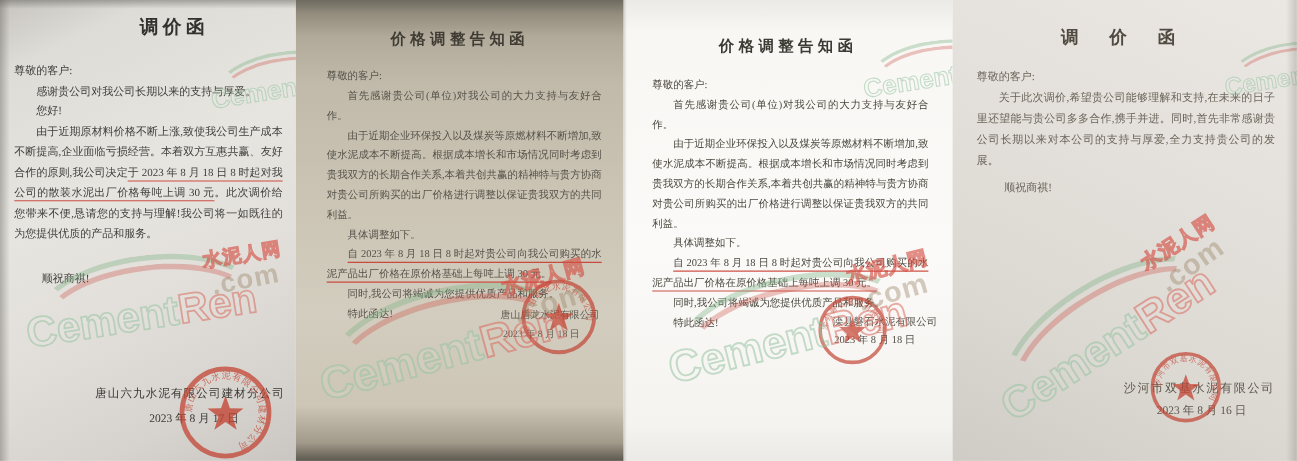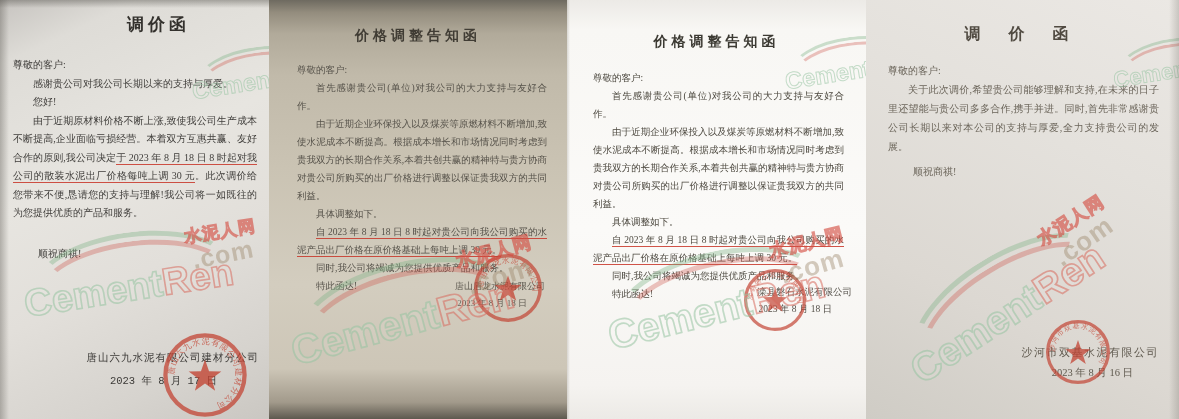--- a/index.html
+++ b/index.html
@@ -48,21 +48,21 @@
   .ind { text-indent:2em; }
   .wish { margin-top:22px; text-indent:2.5em; }
   .doc4 .wish { margin-top:6px; }
 
   .ul-red { border-bottom:1.5px solid rgba(200,53,40,.85); padding-bottom:1px; }
   .em { font-weight:normal; }
 
   
   .sig-company, .sig-date { position:absolute; white-space:nowrap; }
   .doc1 .sig-company { top:351px; right:10px; font-size:10.5px; letter-spacing:1px; color:#3b3936; }
-  .doc1 .sig-date    { top:374px; right:52px; font-size:10.5px; color:#3b3936;font-family:Liberation Mono, monospace; }
+  .doc1 .sig-date    { top:374px; right:52px; font-size:10.5px; color:#3b3936; }
   .doc2 .sig-company { top:280px; right:22px; font-size:9px; color:#5d584f; }
   .doc2 .sig-date    { top:297px; right:40px; font-size:9px; color:#5d584f; }
   .doc3 .sig-company { top:286px; right:14px; font-size:9.5px; color:#55514a; }
   .doc3 .sig-date    { top:303px; right:34px; font-size:9.5px; color:#55514a; }
   .doc4 .sig-company { top:345px; right:20px; font-size:11px; letter-spacing:1.5px; color:#5f594e; }
   .doc4 .sig-date    { top:366px; right:46px; font-size:10.5px; color:#5f594e; }
 
   
   .stamp { position:absolute; pointer-events:none; opacity:.85; }
   .stamp svg { display:block; }

